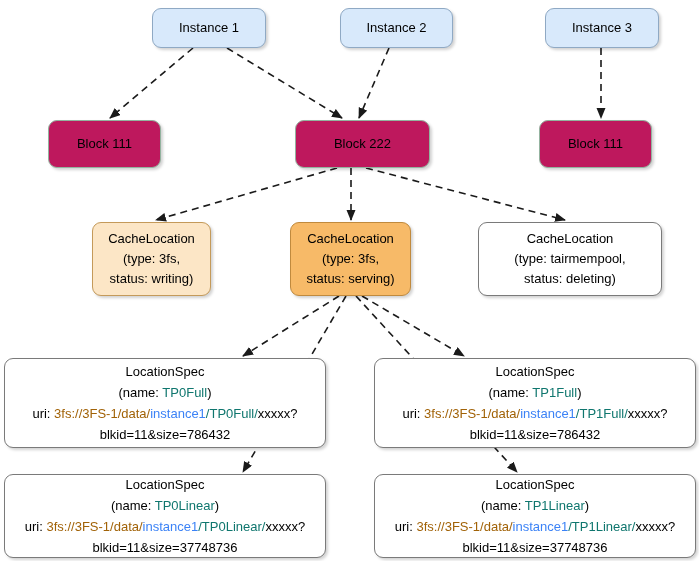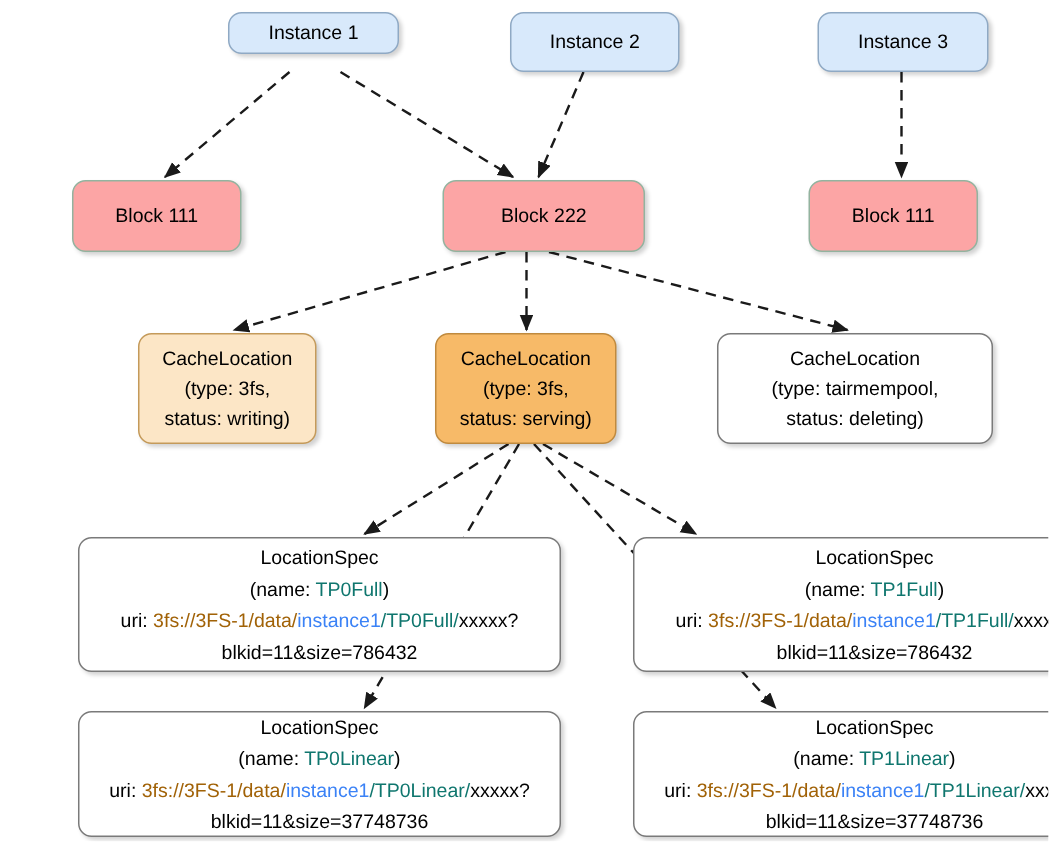--- a/index.html
+++ b/index.html
@@ -21,25 +21,25 @@
     display: flex;
     flex-direction: column;
     align-items: center;
     justify-content: center;
     text-align: center;
     font-size: 13px;
     background: #ffffff;
     box-shadow: 2px 2px 3px rgba(0,0,0,0.18);
   }
   .instance { background: #d8e9fb; border-color: #8fa9c4; }
-  .block    { background: #fca5a5; border-color: #93b39f; }
+  .block    { background: #be185d; border-color: #93b39f; }
   .cache-peach  { background: #fce6c6; border-color: #c49a5a; }
   .cache-orange { background: #f7ba68; border-color: #c08a3e; }
   .cache-white  { background: #ffffff; border-color: #7a7a7a; }
-  .spec     { background: #ffffff; border-color: #7a7a7a; margin-left: 48px; }
+  .spec     { background: #ffffff; border-color: #7a7a7a; }
   .node .ln { line-height: 20px; white-space: nowrap; }
   .spec .ln { line-height: 21px; }
   .red    { color: #a16207; }
   .blue   { color: #3b82f6; }
   .orange { color: #0f766e; }
 </style>
 </head>
 <body>
 
 <div class="canvas">
@@ -58,21 +58,21 @@
       <line x1="337" y1="168" x2="156" y2="220" marker-end="url(#arrow)"></line>
       <line x1="351" y1="168" x2="351" y2="220" marker-end="url(#arrow)"></line>
       <line x1="366" y1="168" x2="565" y2="220" marker-end="url(#arrow)"></line>
       <line x1="339" y1="296" x2="243" y2="356" marker-end="url(#arrow)"></line>
       <line x1="362" y1="296" x2="464" y2="356" marker-end="url(#arrow)"></line>
       <line x1="346" y1="296" x2="243" y2="472" marker-end="url(#arrow)"></line>
       <line x1="356" y1="296" x2="517" y2="472" marker-end="url(#arrow)"></line>
     </g>
   </svg>
 
-  <div class="node instance" style="left:152px; top:8px; width:114px; height:28px;">
+  <div class="node instance" style="left:152px; top:8px; width:114px; height:40px;">
     <div class="ln">Instance 1</div>
   </div>
   <div class="node instance" style="left:340px; top:8px; width:113px; height:40px;">
     <div class="ln">Instance 2</div>
   </div>
   <div class="node instance" style="left:545px; top:8px; width:114px; height:40px;">
     <div class="ln">Instance 3</div>
   </div>
 
   <div class="node block" style="left:48px; top:120px; width:113px; height:48px;">

